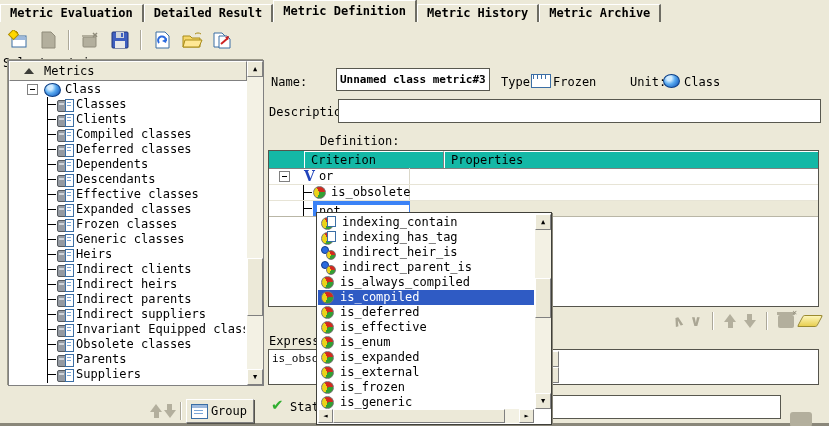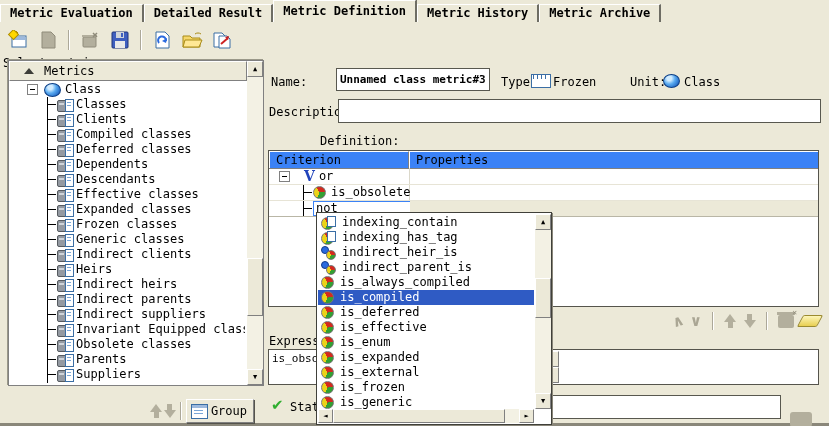--- a/index.html
+++ b/index.html
@@ -59,30 +59,30 @@
 
   
   .field{position:absolute;box-sizing:border-box;padding:2px 3px;font-size:11px;font-family:"DejaVu Sans Mono",monospace;}
   input.field{outline:none;}
   .ruler{width:18px;height:12px;background:#fff;border:1px solid #3a6ea5;position:relative;}
   .ruler::after{content:"";position:absolute;left:1px;top:0;right:1px;height:4px;
      background:repeating-linear-gradient(90deg,#3a6ea5 0 1px,transparent 1px 4px);}
 
   
   .grid{position:absolute;left:268px;top:150px;width:551px;height:157px;border:1px solid #55544c;background:#fff;box-sizing:border-box;}
-  .ghead{display:flex;height:17px;background:#3b82f6;border-bottom:1px solid #808080;}
+  .ghead{display:flex;height:17px;background:#14b8a6;border-bottom:1px solid #808080;padding-left:35px;}
   .ghead .gc{box-sizing:border-box;padding:1px 6px;border-top:1px solid #fff;border-left:1px solid #fff;border-right:1px solid #808080;}
   .gc1{width:140px;flex:none;}
   .gcol-line{position:absolute;left:140px;top:17px;bottom:0;border-left:1px solid #dbd8ca;}
   .grow{height:15px;line-height:15px;display:flex;align-items:center;border-bottom:1px solid #e7e4d6;position:relative;}
   .orV{color:#2244bb;font-family:"DejaVu Serif",serif;font-weight:bold;font-size:14px;margin:0 4px 0 8px;line-height:13px;}
   .pie{width:13px;height:13px;border-radius:50%;flex:none;
        background:conic-gradient(from -30deg,#d42a1e 0 115deg,#33a033 115deg 235deg,#ecd318 235deg 360deg);
        border:1px solid #777;box-sizing:border-box;}
-  .editcell{height:15px;box-sizing:border-box;background:#fff;border:1px solid #3b82f6;width:100px;padding-left:2px;line-height:13px;}
+  .editcell{height:15px;box-sizing:border-box;background:#fff;border:4px solid #3b82f6;width:100px;padding-left:2px;line-height:13px;}
   .beigecell{position:absolute;left:141px;right:0;top:0;bottom:0;background:#ece9d8;}
 
   
   .crit-toolbar{position:absolute;left:0;top:310px;width:826px;height:22px;display:flex;align-items:center;justify-content:flex-end;gap:6px;}
   .gray-glyph{color:#aaa694;font-weight:bold;font-size:15px;font-family:"DejaVu Sans",sans-serif;line-height:18px;}
   .tilt{display:inline-block;transform:rotate(-18deg);}
   .trash{width:16px;height:13px;background:#b3af9d;border-radius:2px;position:relative;}
   .trash::before{content:"";position:absolute;left:-1px;top:-3px;width:18px;height:3px;background:#b3af9d;}
   .trash::after{content:"✕";position:absolute;right:-3px;top:-7px;font-size:8px;color:#8f8b7a;}
   .eraser{width:18px;height:10px;background:linear-gradient(#fdf6b8,#e8cf52);border:1px solid #9b8b30;transform:skewX(-28deg);border-radius:2px;}
@@ -272,29 +272,29 @@
             <span class="page"></span>
           </span>
           <span>Generic classes</span>
         </div>
       <div class="trow child">
           <span class="conn"></span>
           <span class="micon">
             <span class="gadget"></span>
             <span class="page"></span>
           </span>
+          <span>Heirs</span>
+        </div>
+      <div class="trow child">
+          <span class="conn"></span>
+          <span class="micon">
+            <span class="gadget"></span>
+            <span class="page"></span>
+          </span>
           <span>Indirect clients</span>
-        </div>
-      <div class="trow child">
-          <span class="conn"></span>
-          <span class="micon">
-            <span class="gadget"></span>
-            <span class="page"></span>
-          </span>
-          <span>Heirs</span>
         </div>
       <div class="trow child">
           <span class="conn"></span>
           <span class="micon">
             <span class="gadget"></span>
             <span class="page"></span>
           </span>
           <span>Indirect heirs</span>
         </div>
       <div class="trow child">

